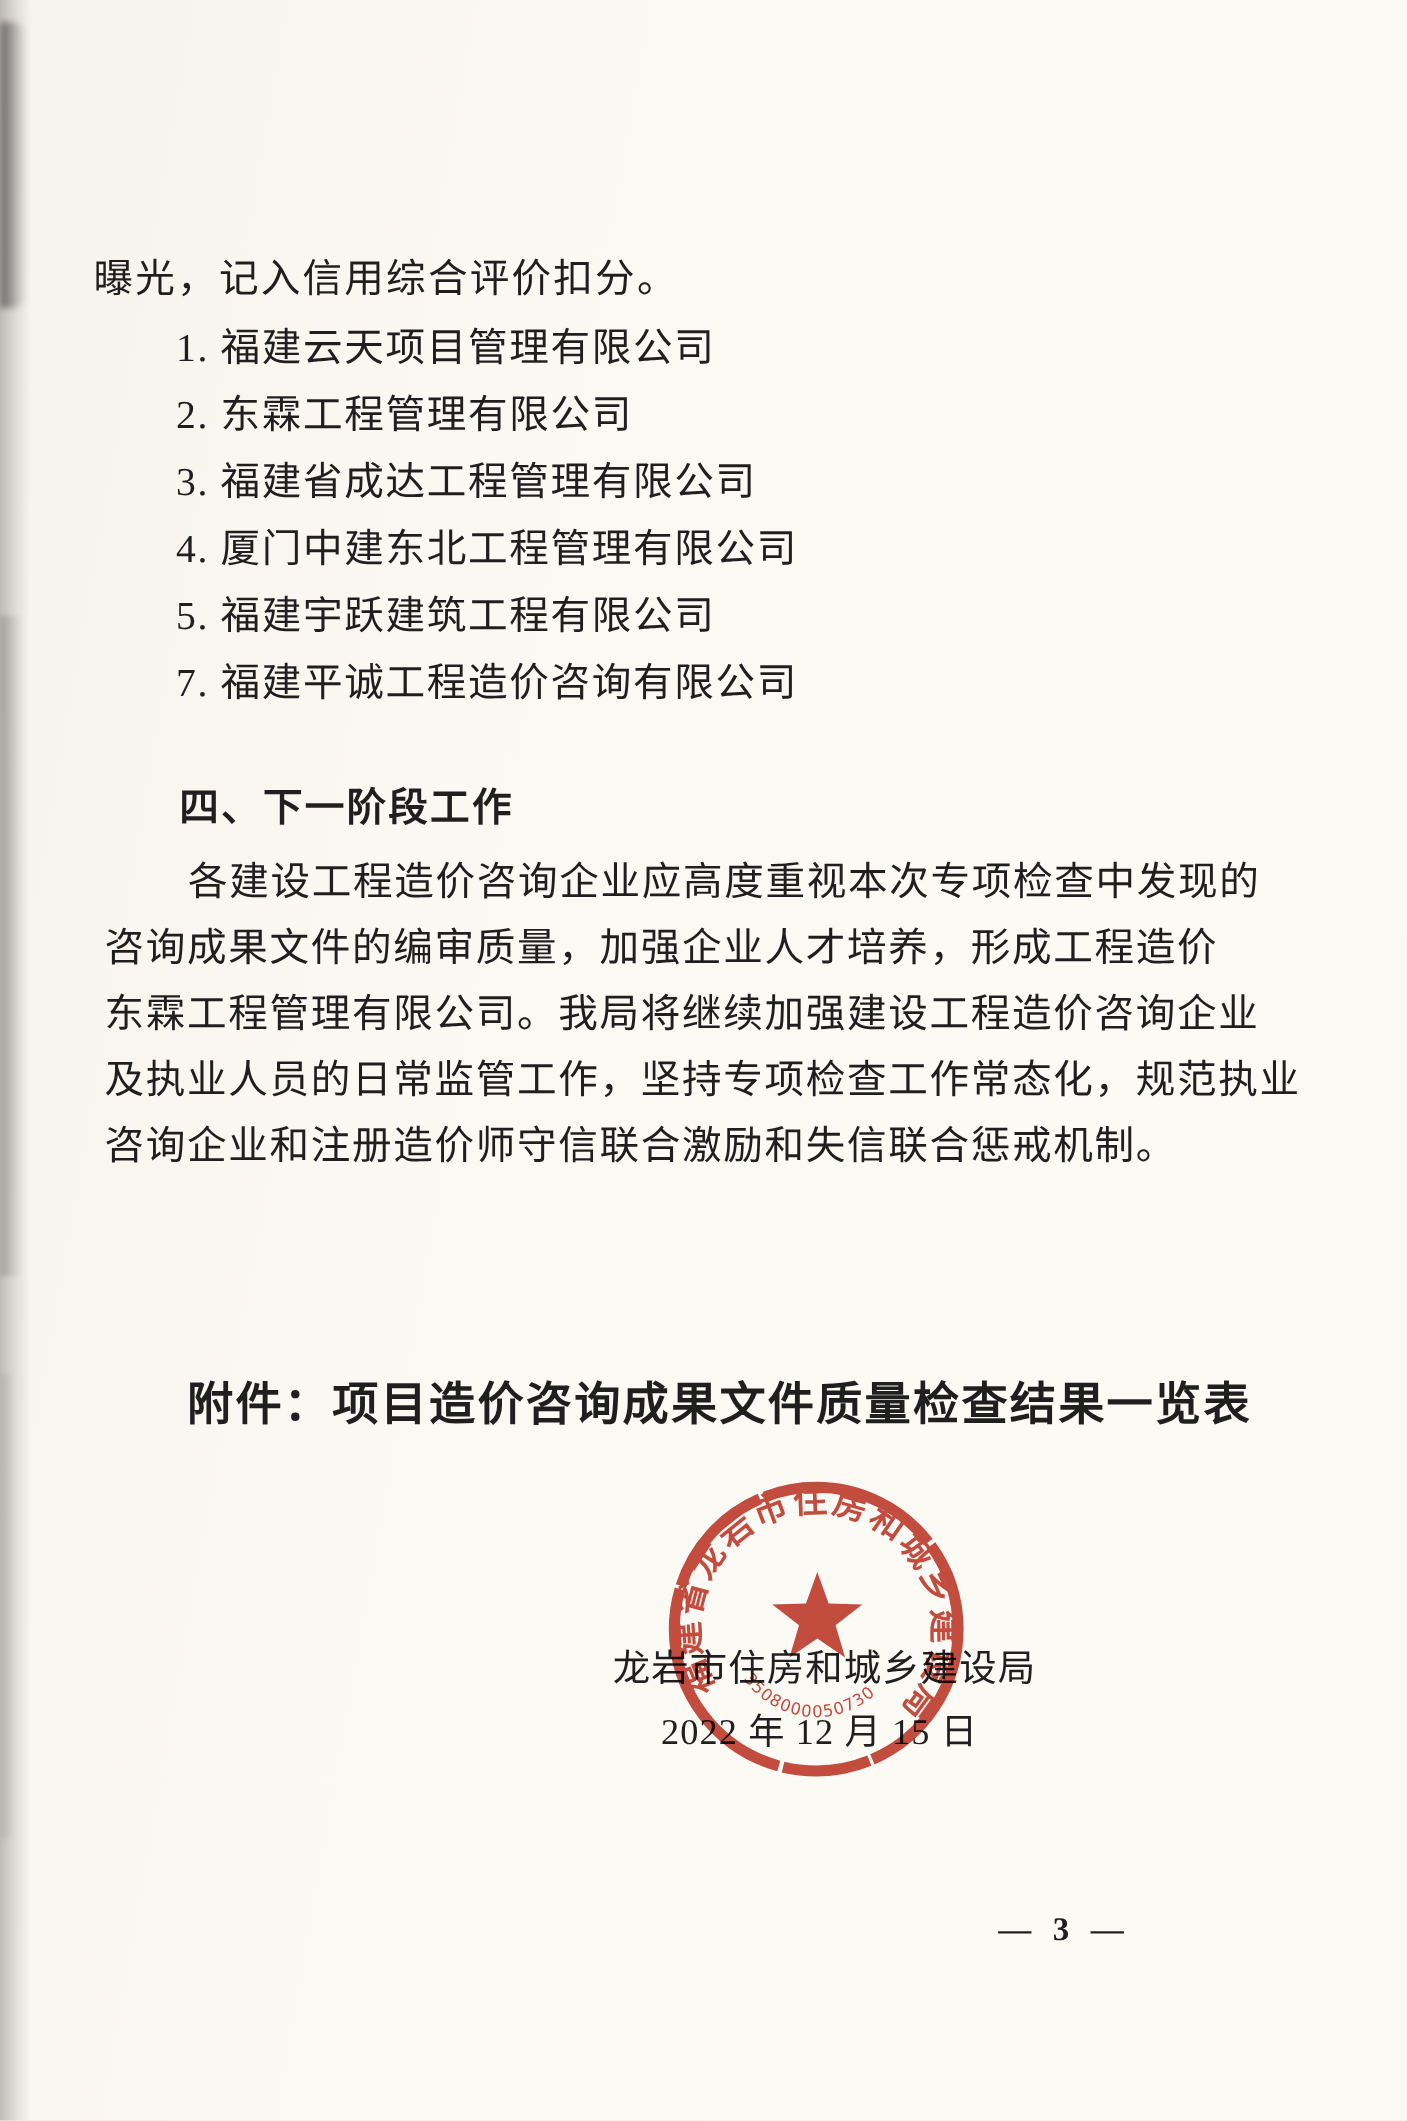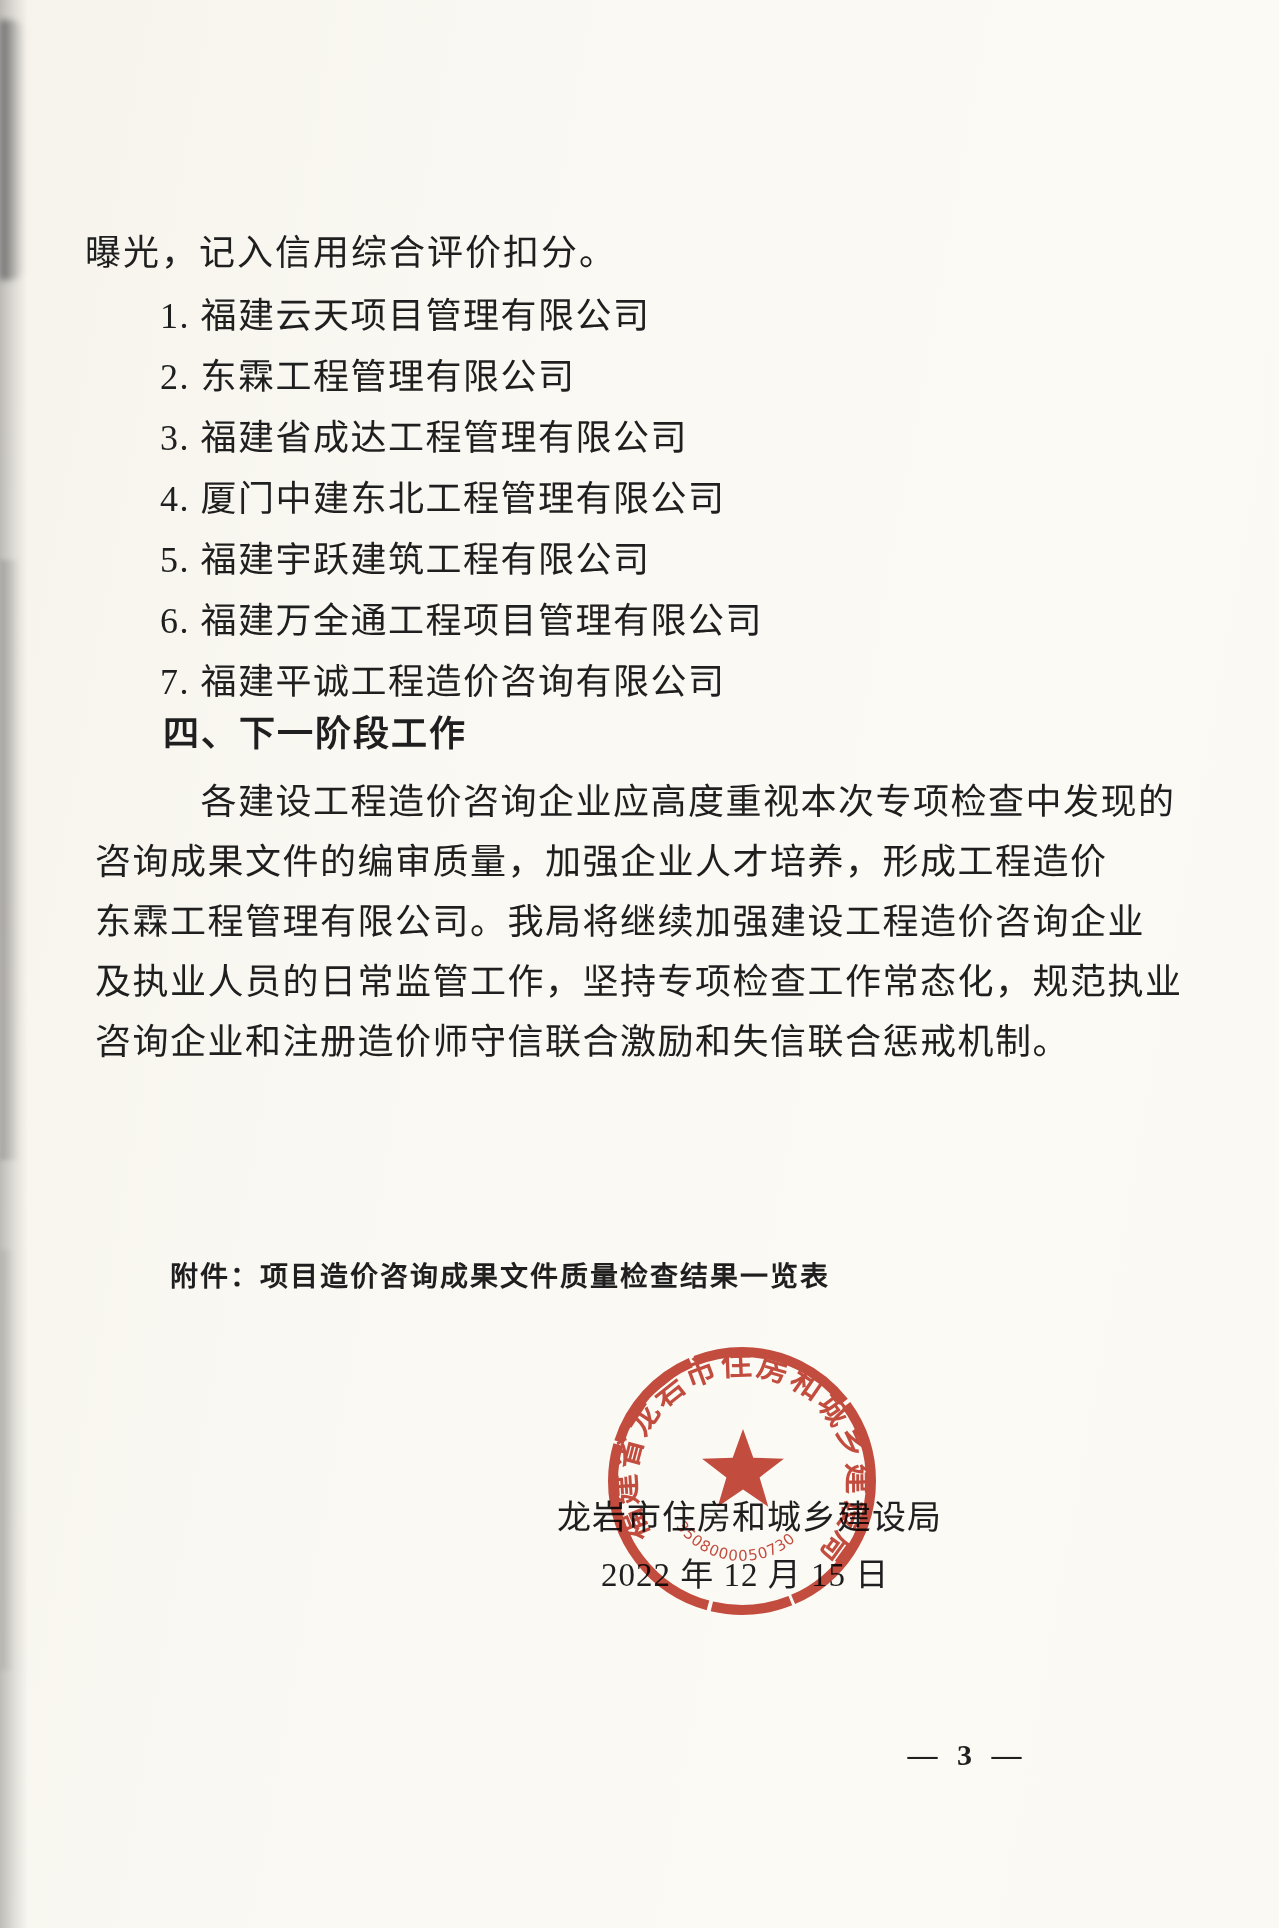--- a/index.html
+++ b/index.html
@@ -31,22 +31,22 @@
     position:absolute; left:0; top:1250px; width:14px; height:420px;
     background:linear-gradient(to right, rgba(150,148,146,.30), rgba(170,168,164,0));
     filter:blur(2px);
   }
   .t { position:absolute; white-space:pre; }
   .intro   { left:85px;  top:231px; font-size:36px; line-height:44px; letter-spacing:2px; }
   .list    { left:160px; top:286px; font-size:36px; line-height:61px; letter-spacing:1.5px; }
   .heading { left:163px; top:714px; font-size:36px; line-height:46px; letter-spacing:2px;
              font-family:Liberation Mono, monospace; font-weight:bold; }
   .para    { left:95px;  top:772px; width:1110px; font-size:36px; line-height:60px; letter-spacing:1.5px; }
-  .para > div:first-child { text-indent:76px;text-align:center; }
-  .attach  { left:170px; top:1254px; font-size:28px; line-height:46px; letter-spacing:2px;
+  .para > div:first-child { text-indent:76px; }
+  .attach  { left:170px; top:1254px; font-size:42px; line-height:46px; letter-spacing:2px;
              font-family:"Liberation Sans","DejaVu Sans",sans-serif; font-weight:bold; }
   .issuer  { left:557px; top:1496px; font-size:34px; line-height:44px; letter-spacing:1px; }
   .date    { left:601px; top:1554px; font-size:33px; line-height:42px; letter-spacing:1px; }
   .pagenum { left:880px; top:1735px; width:175px; text-align:center;
              font-size:30px; line-height:40px; letter-spacing:6px; font-weight:bold; }
   .seal {
     position:absolute; left:592px; top:1331px; width:300px; height:300px;
     mix-blend-mode:multiply; opacity:.9;
   }
   .seal .rim-text {
@@ -63,21 +63,21 @@
 
 <div class="page">
 
   <div class="edge-strip"></div>
   <div class="edge-blob-top"></div>
   <div class="edge-blob-mid"></div>
   <div class="edge-blob-low"></div>
 
   <div class="t intro">曝光，记入信用综合评价扣分。</div>
 
-  <div class="t list"><div>1. 福建云天项目管理有限公司</div><div>2. 东霖工程管理有限公司</div><div>3. 福建省成达工程管理有限公司</div><div>4. 厦门中建东北工程管理有限公司</div><div>5. 福建宇跃建筑工程有限公司</div><div>6. 福建万全通工程项目管理有限公司</div><div>7. 福建平诚工程造价咨询有限公司</div></div>
+  <div class="t list"><div>1. 福建云天项目管理有限公司</div><div>2. 东霖工程管理有限公司</div><div>3. 福建省成达工程管理有限公司</div><div>4. 厦门中建东北工程管理有限公司</div><div>5. 福建宇跃建筑工程有限公司</div><div>7. 福建平诚工程造价咨询有限公司</div></div>
 
   <div class="t heading">四、下一阶段工作</div>
 
   <div class="t para"><div>各建设工程造价咨询企业应高度重视本次专项检查中发现的</div><div>咨询成果文件的编审质量，加强企业人才培养，形成工程造价</div><div>东霖工程管理有限公司。我局将继续加强建设工程造价咨询企业</div><div>及执业人员的日常监管工作，坚持专项检查工作常态化，规范执业</div><div>咨询企业和注册造价师守信联合激励和失信联合惩戒机制。</div></div>
 
   <div class="t attach">附件：项目造价咨询成果文件质量检查结果一览表</div>
 
   <div class="t issuer">龙岩市住房和城乡建设局</div>
   <div class="t date">2022 年 12 月 15 日</div>
 

